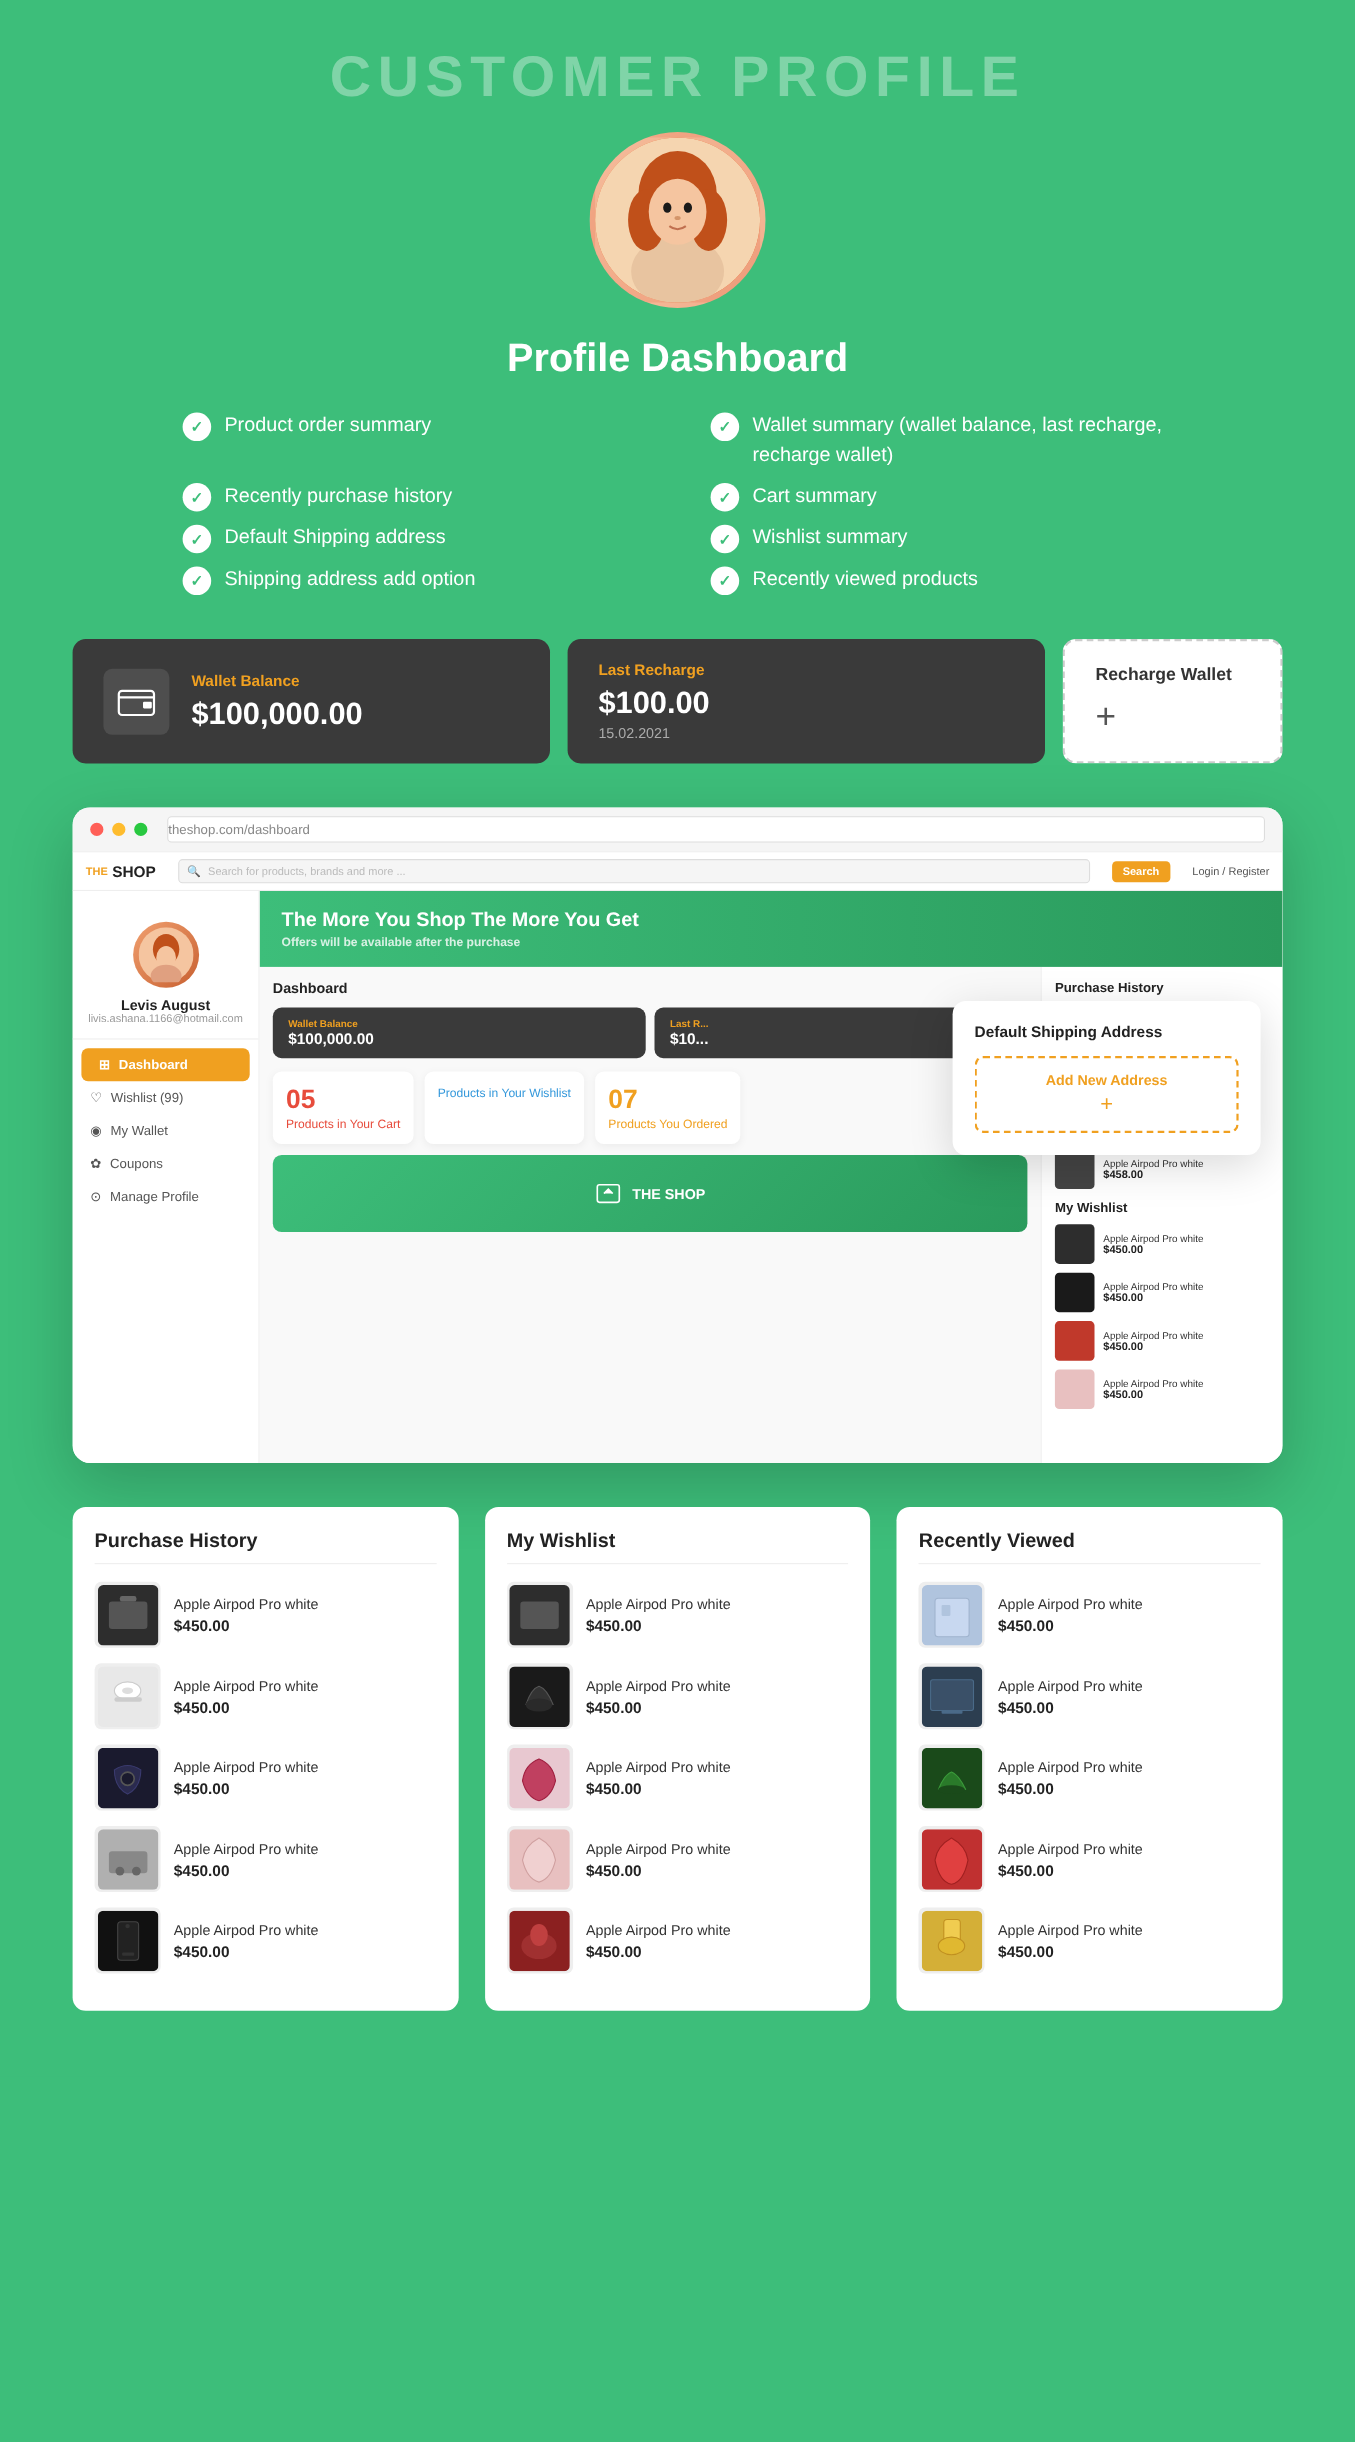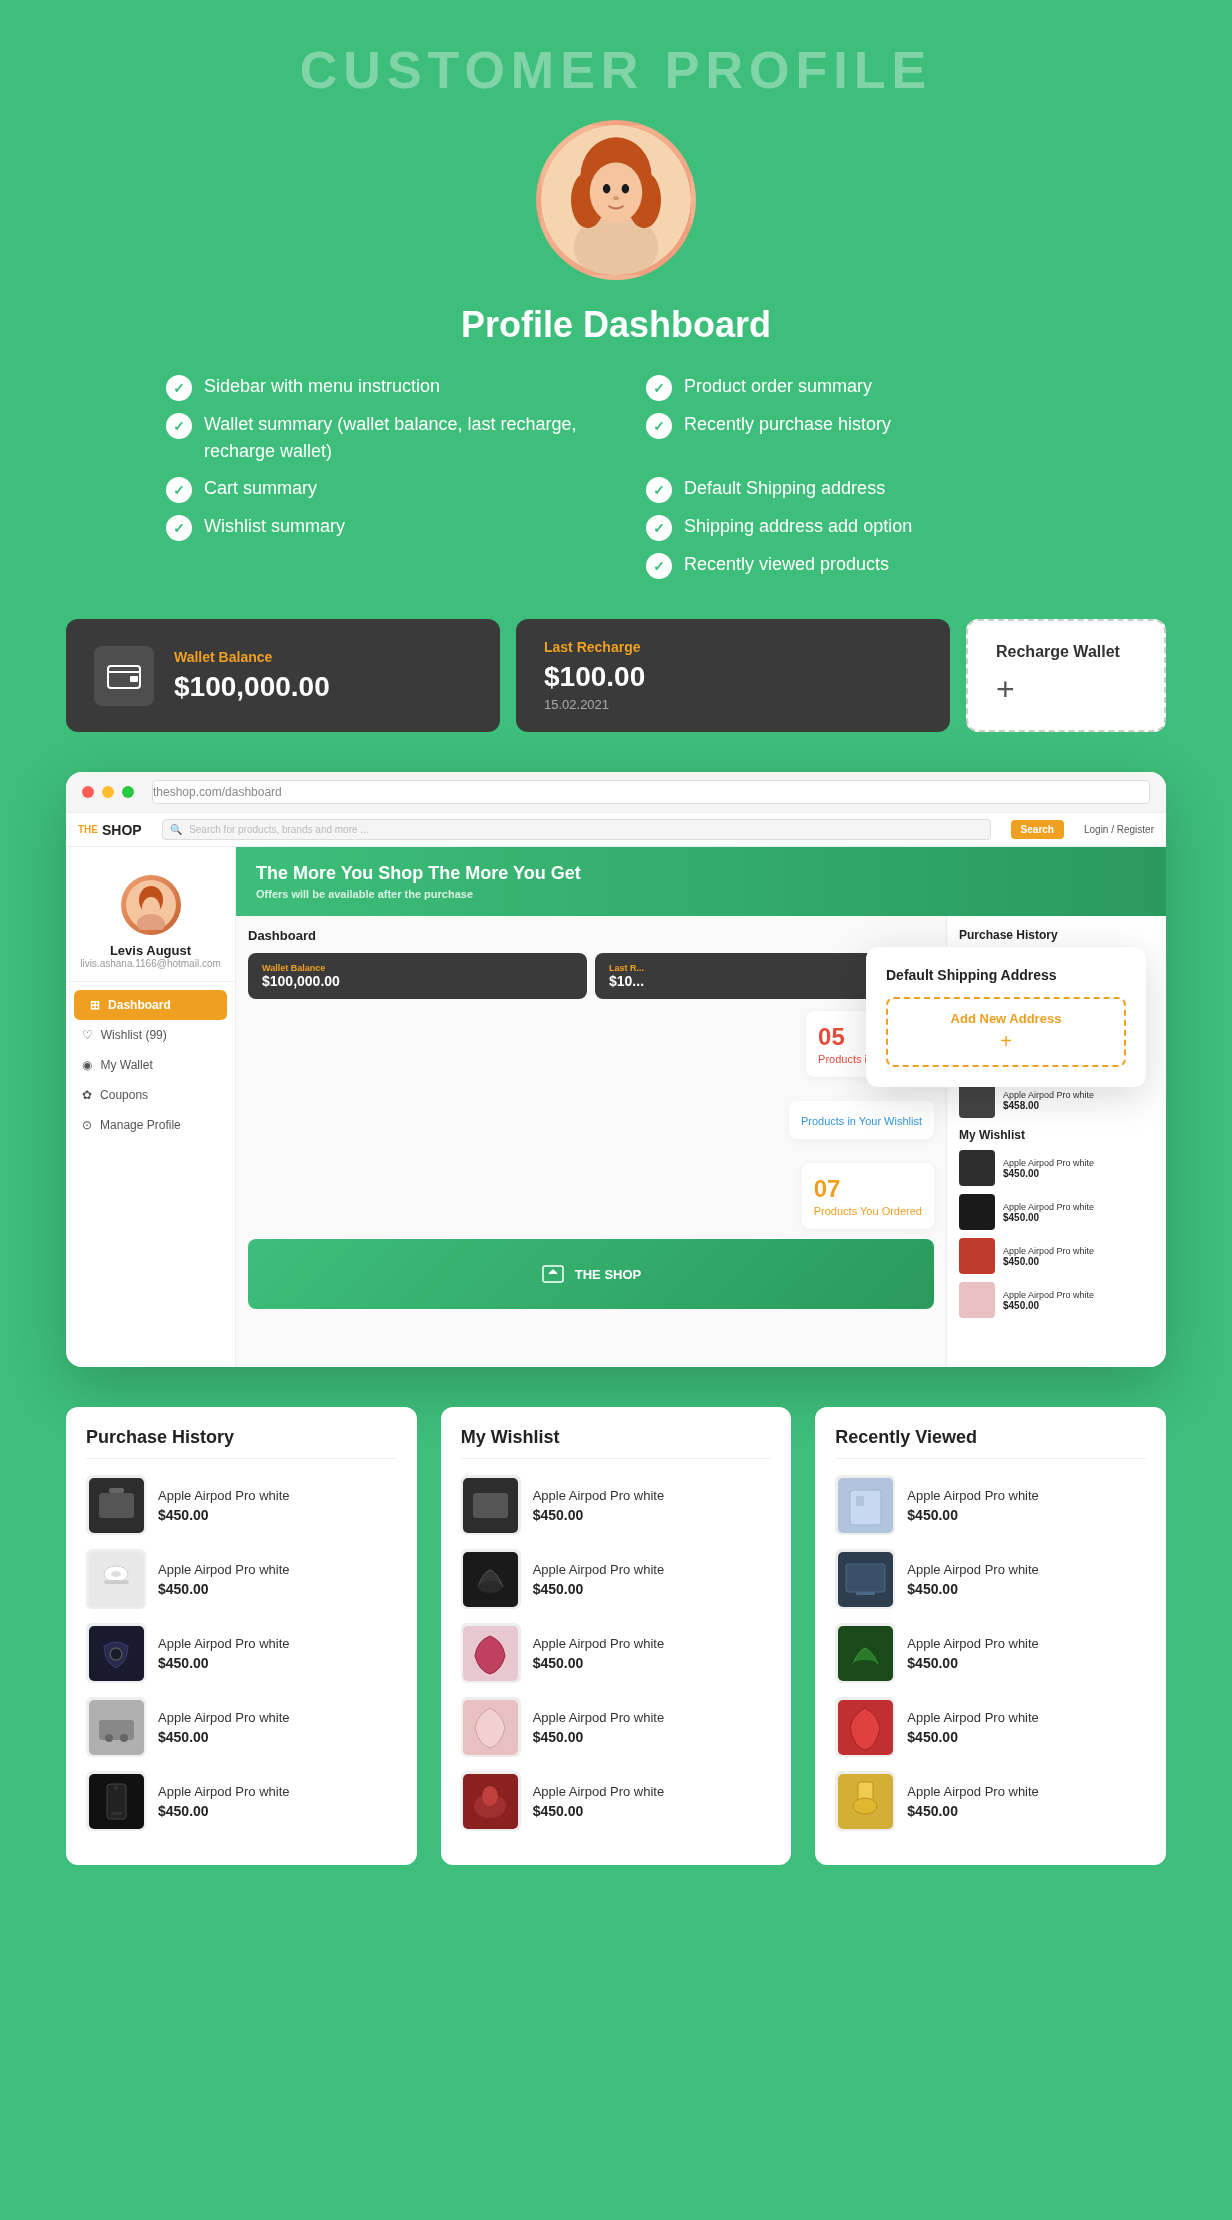--- a/index.html
+++ b/index.html
@@ -372,23 +372,22 @@
     }
 
     .mini-wallet-amount {
       color: #fff;
       font-size: 14px;
       font-weight: 700;
     }
 
     .stat-cards {
       display: flex;
-      flex-direction: column;
-      gap: 24px;
-      align-items: flex-end;
+      flex-direction: row;
+      gap: 10px;
     }
 
     .stat-card {
       background: #fff;
       border-radius: 8px;
       padding: 12px;
       box-shadow: 0 2px 8px rgba(0,0,0,0.05);
     }
 
     .stat-number {
@@ -572,24 +571,20 @@
 
       <ellipse cx="80" cy="78" rx="3" ry="2" fill="#d4956a"></ellipse>
 
       <path d="M72 86 Q80 92 88 86" stroke="#c07050" stroke-width="2" fill="none"></path>
     </svg>
   </div>
 
   <h2 class="dashboard-title">Profile Dashboard</h2>
 
   <div class="features-grid">
-    <div class="feature-item">
-      <div class="check-icon"></div>
-      <span>Sidebar with menu instruction</span>
-    </div>
     <div class="feature-item">
       <div class="check-icon"></div>
       <span>Product order summary</span>
     </div>
     <div class="feature-item">
       <div class="check-icon"></div>
       <span>Wallet summary (wallet balance, last recharge, recharge wallet)</span>
     </div>
     <div class="feature-item">
       <div class="check-icon"></div>

